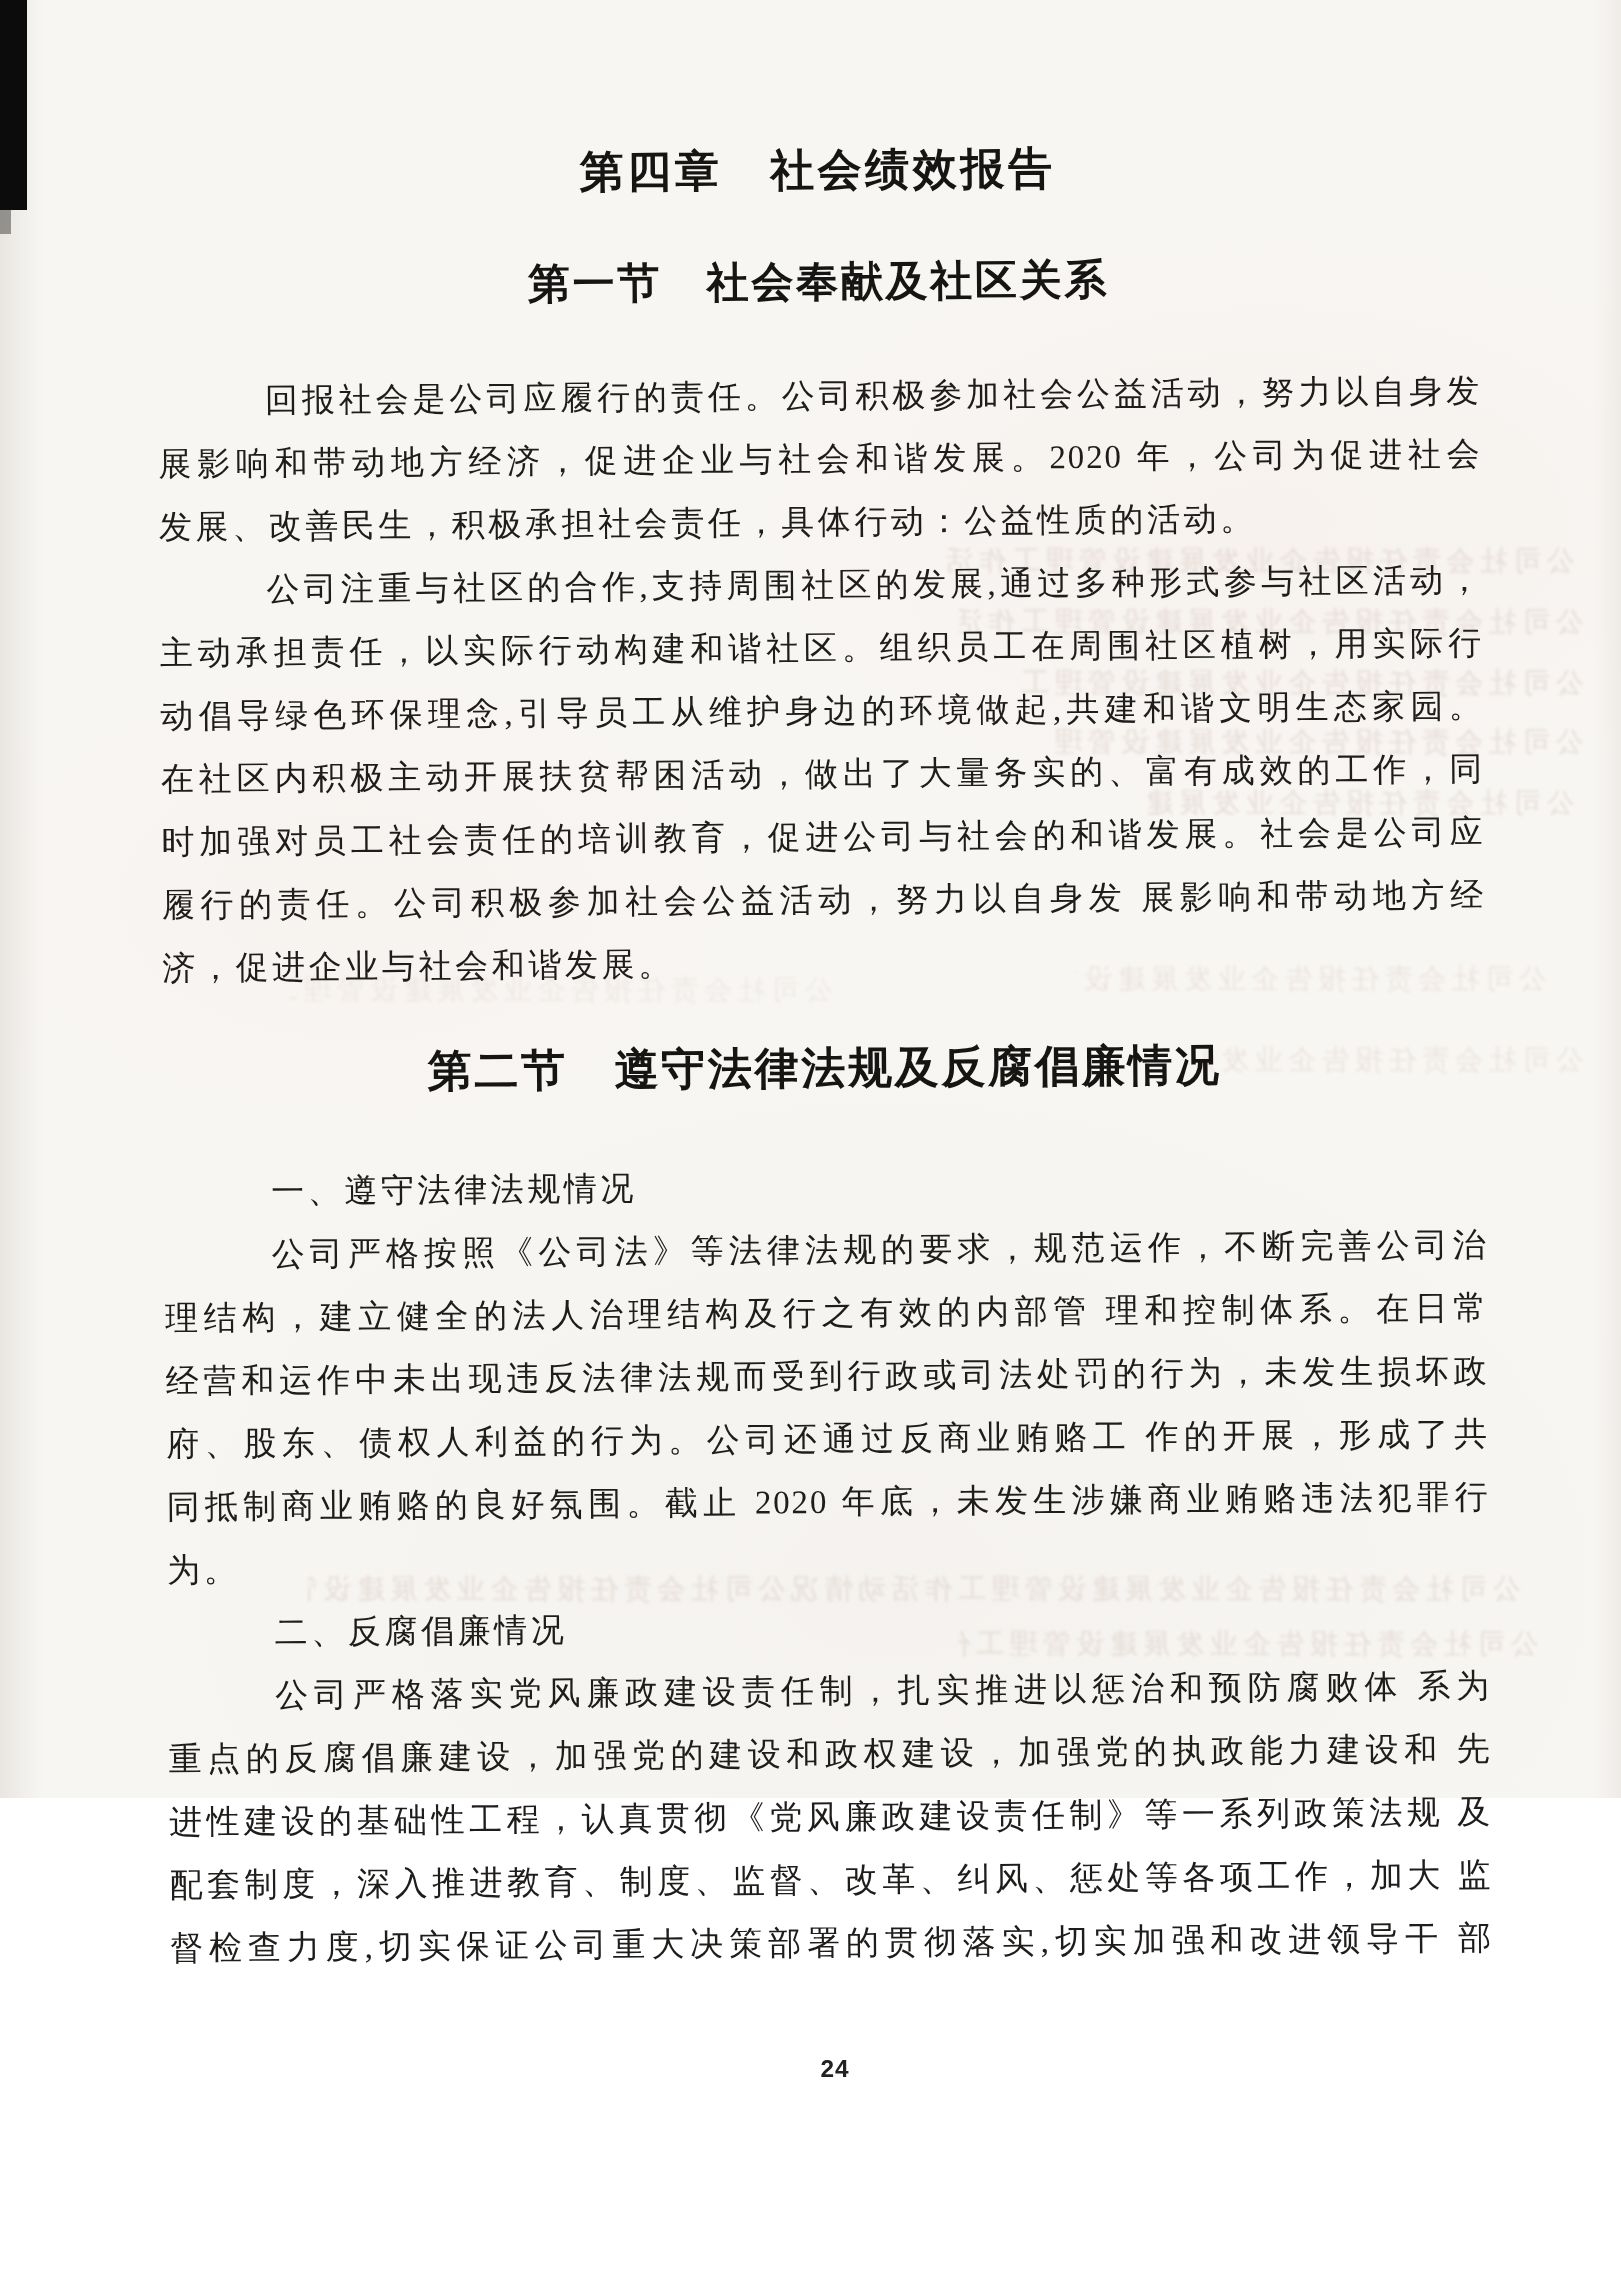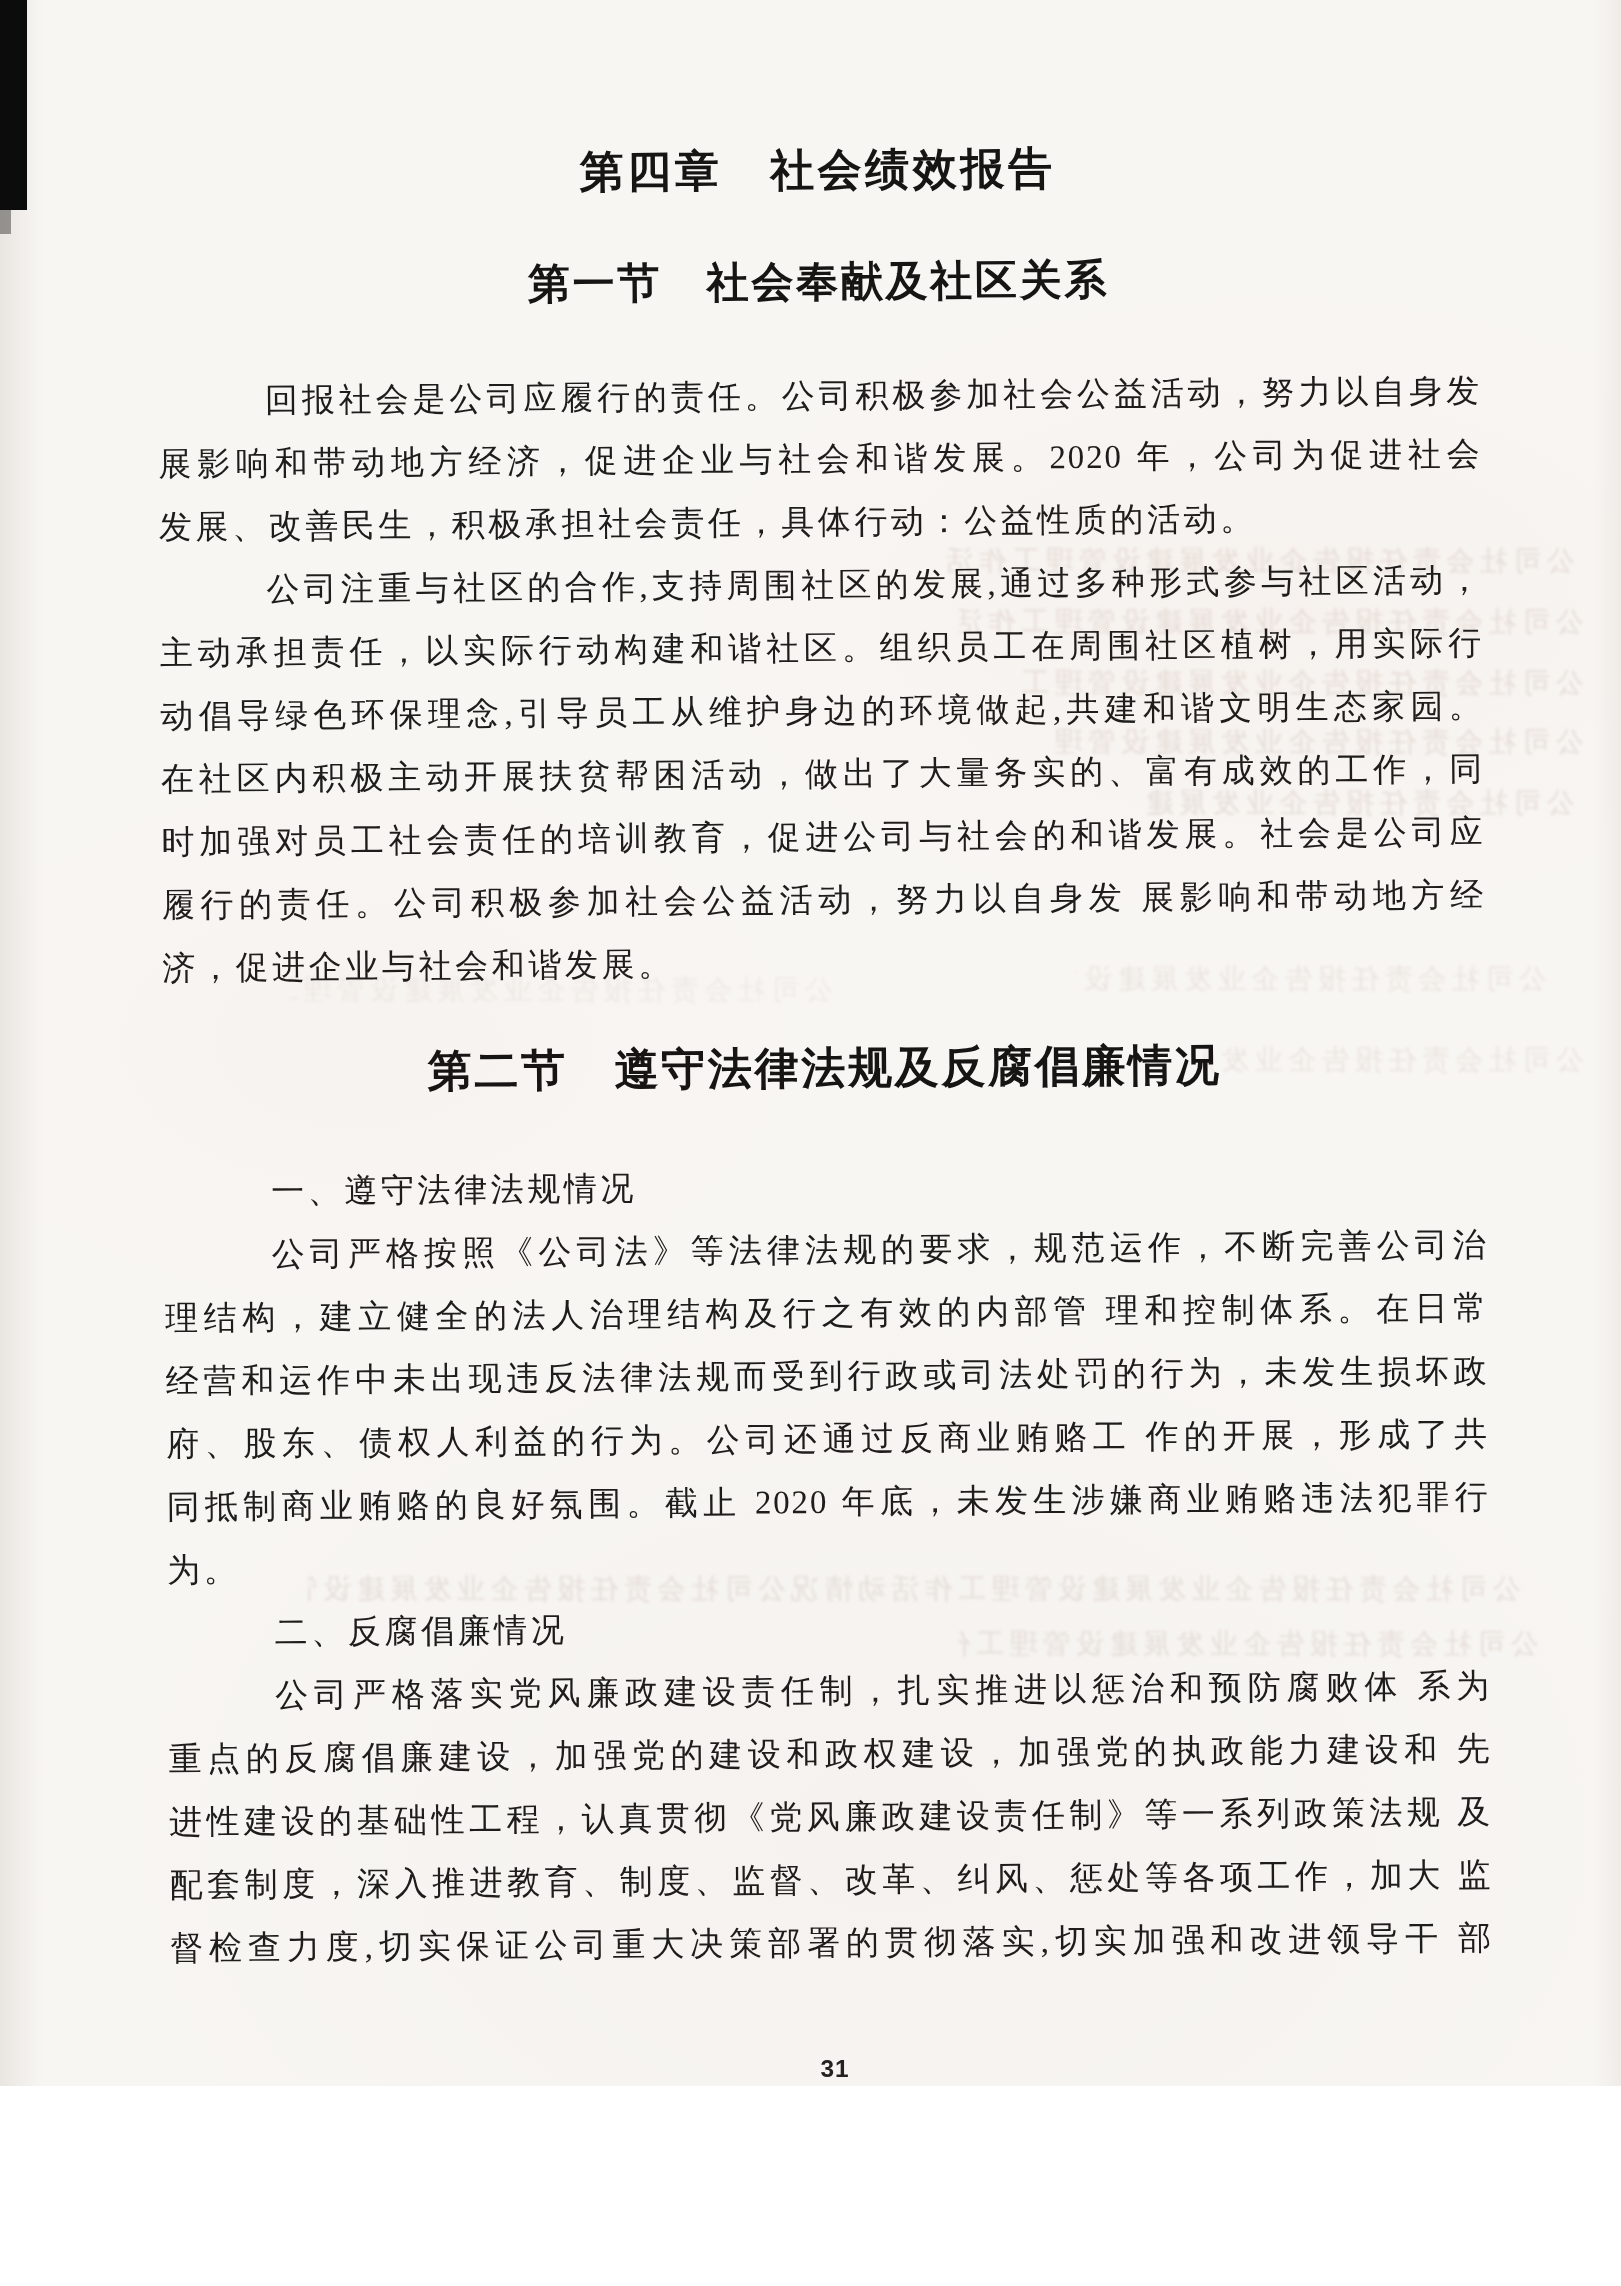--- a/index.html
+++ b/index.html
@@ -3,21 +3,21 @@
 <meta charset="utf-8">
 <style>
   html, body {
     margin: 0; padding: 0;
     width: 1621px; height: 2287px;
     overflow: hidden;
     font-family: "Liberation Serif", "DejaVu Serif", serif;
   }
   .page {
     position: relative;
-    width: 1621px; height: 2086px;
+    width: 1621px; height: 1798px;
     background:
       radial-gradient(814px 452px at 78% 29%, rgba(233,202,192,0.10), rgba(233,202,192,0) 70%),
       radial-gradient(633px 380px at 22% 50%, rgba(233,202,192,0.07), rgba(233,202,192,0) 70%),
       radial-gradient(1176px 814px at 55% 88%, rgba(222,216,206,0.12), rgba(222,216,206,0) 75%),
       linear-gradient(90deg, #e9e6e2 0px, rgba(236,233,229,0) 43px),
       linear-gradient(270deg, #efece8 0px, rgba(240,237,233,0) 27px),
       #f8f6f3;
     color: #1f1d1b;
     text-decoration: underline;
   }
@@ -163,16 +163,16 @@
     <div class="para">
       <div class="bl indent">公司严格落实党风廉政建设责任制，扎实推进以惩治和预防腐败体 系为</div>
       <div class="bl">重点的反腐倡廉建设，加强党的建设和政权建设，加强党的执政能力建设和 先</div>
       <div class="bl">进性建设的基础性工程，认真贯彻《党风廉政建设责任制》等一系列政策法规 及</div>
       <div class="bl">配套制度，深入推进教育、制度、监督、改革、纠风、惩处等各项工作，加大 监</div>
       <div class="bl">督检查力度,切实保证公司重大决策部署的贯彻落实,切实加强和改进领导干 部</div>
     </div>
 
   </div>
 
-  <div class="pageno">31</div>
+  <div class="pageno">24</div>
 
 </div>
 
 
 </body></html>

